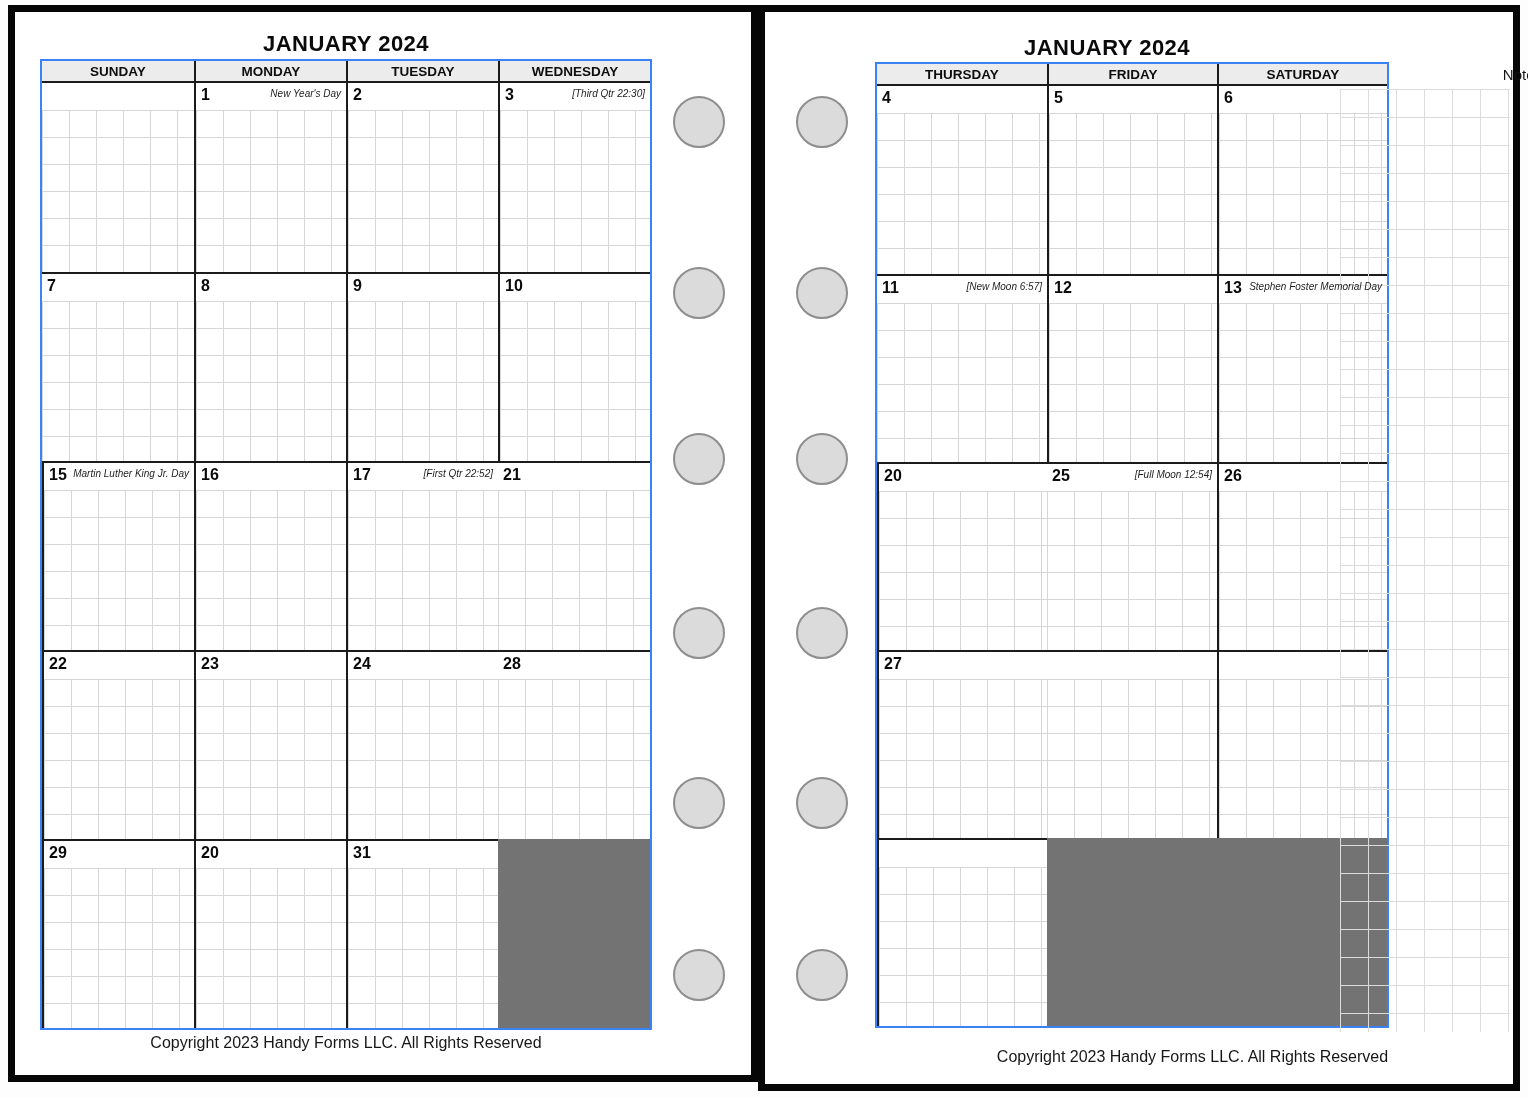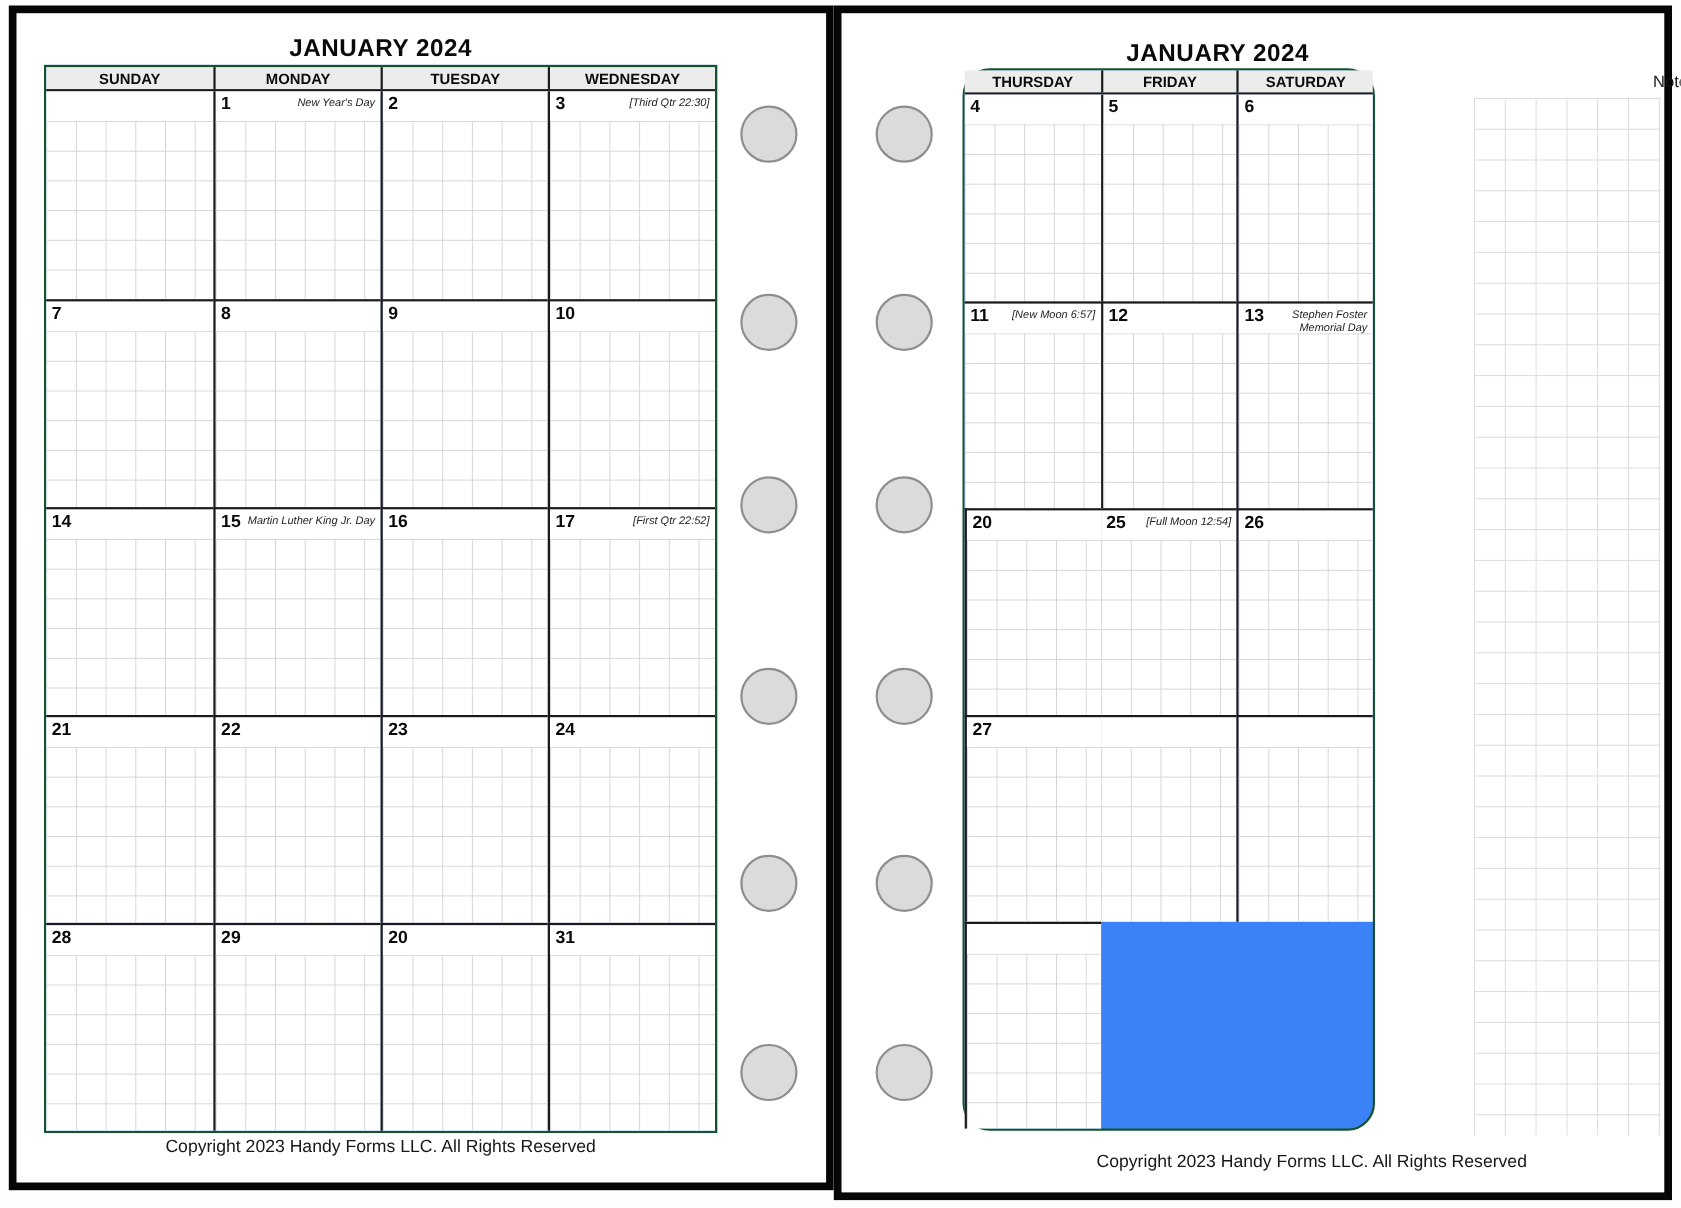--- a/index.html
+++ b/index.html
@@ -7,23 +7,23 @@
   .stage { position:relative; width:1528px; height:1098px; background:#fdfdfd; overflow:hidden; }
 
   .page { position:absolute; background:#ffffff; border:7px solid #060606; }
   .page-left  { left:8px;   top:5px; width:750px; height:1077px; }
   .page-right { left:758px; top:5px; width:762px; height:1086px; }
 
   .page-title { position:absolute; text-align:center; font-size:22px; font-weight:bold; letter-spacing:.5px; color:#0a0a0a; }
   .page-left  .page-title { left:25px; top:19px; width:612px; }
   .page-right .page-title { left:110px; top:23px; width:464px; }
 
-  .cal-table { position:absolute; border:2px solid #14532d; background:#3b82f6; }
+  .cal-table { position:absolute; border:2px solid #3b82f6; background:#737373; }
   .page-left  .cal-table { left:25px;  top:47px; width:612px; }
-  .page-right .cal-table { left:110px; top:50px; width:375px;border-radius:25px; }
+  .page-right .cal-table { left:110px; top:50px; width:514px; }
 
   .header-row { display:grid; background:#ececec; border-bottom:2px solid #1b1b1b; }
   .cols-4 { grid-template-columns:repeat(4,1fr); }
   .cols-3 { grid-template-columns:repeat(3,1fr); }
   .header-cell { text-align:center; font-weight:bold; font-size:13.5px; padding:3px 0 2px; border-left:2px solid #1b1b1b; color:#0d0d0d; }
   .header-cell:first-child { border-left:none; }
 
   .weeks { display:grid; }
   .page-left  .weeks { grid-auto-rows:189px; }
   .page-right .weeks { grid-auto-rows:188px; }
@@ -117,26 +117,20 @@
               <span class="date-num">9</span>
             </div>
             <div class="cell-grid"></div>
           </div>
           <div class="day-cell">
             <div class="date-strip">
               <span class="date-num">10</span>
             </div>
             <div class="cell-grid"></div>
           </div>
-          <div class="day-cell first-col">
-            <div class="date-strip">
-              <span class="date-num">14</span>
-            </div>
-            <div class="cell-grid"></div>
-          </div>
           <div class="day-cell">
             <div class="date-strip">
               <span class="date-num">15</span>
               <span class="date-note">Martin Luther King Jr. Day</span>
             </div>
             <div class="cell-grid"></div>
           </div>
           <div class="day-cell">
             <div class="date-strip">
               <span class="date-num">16</span>

